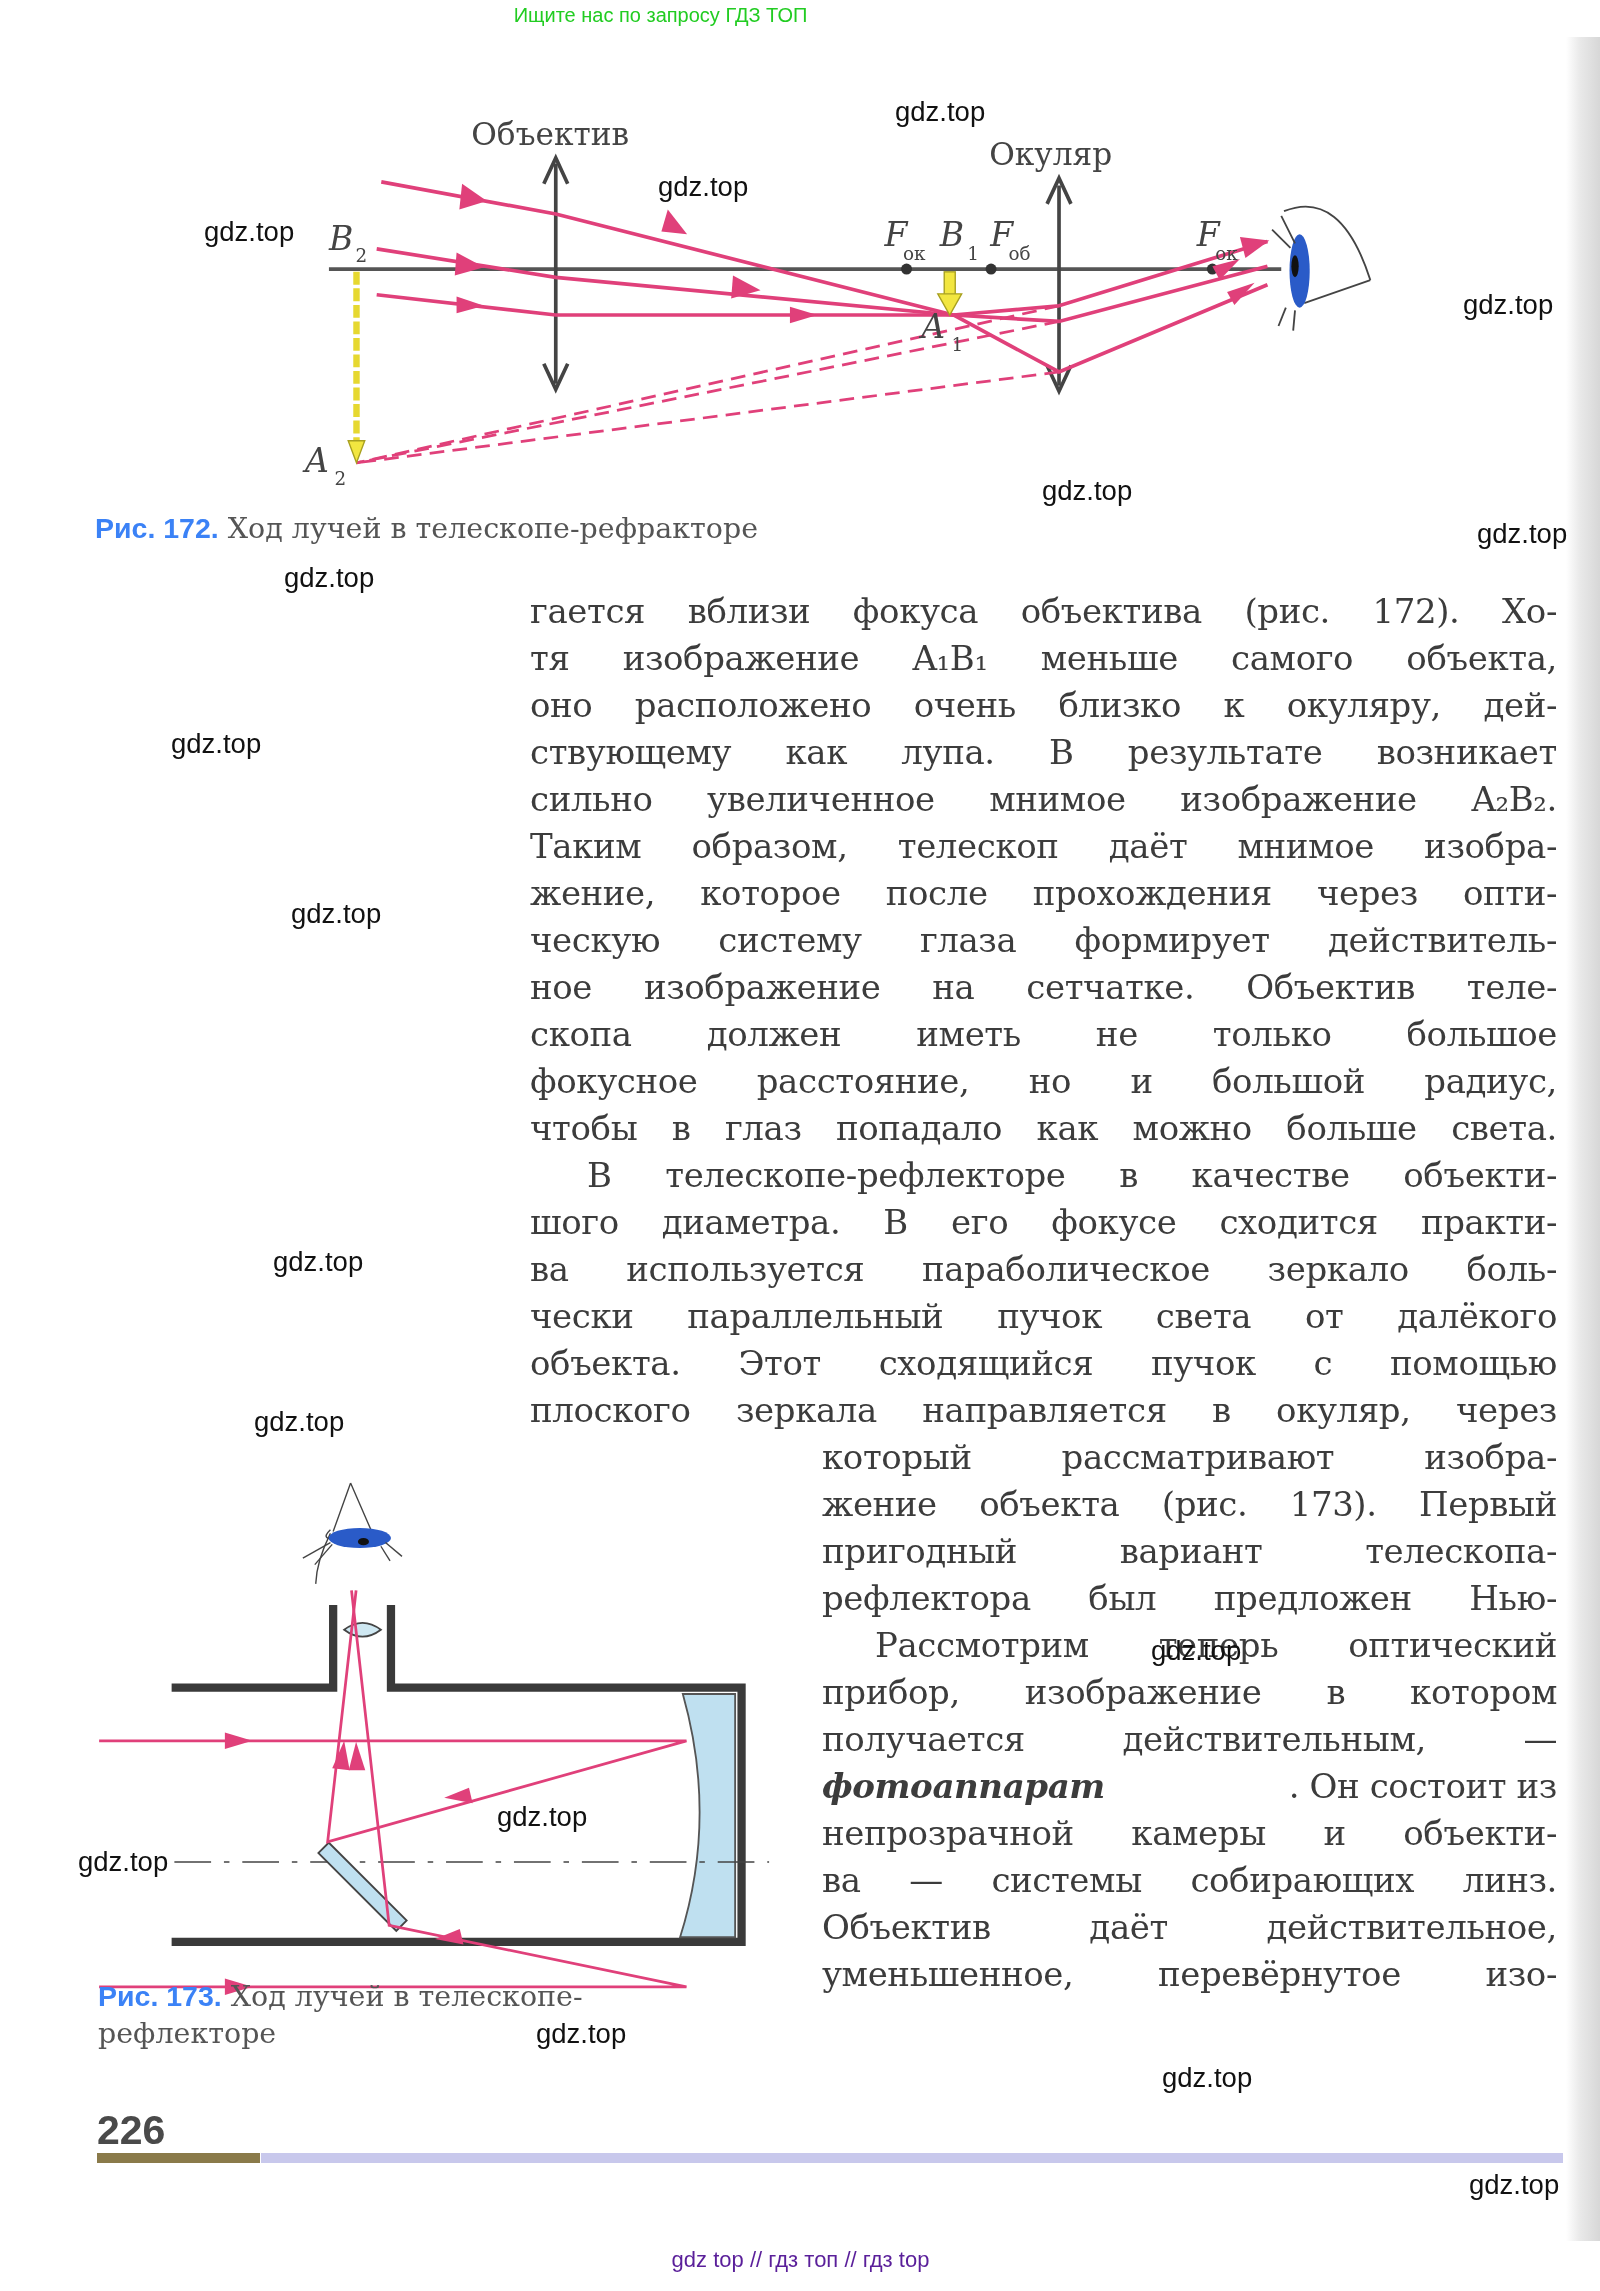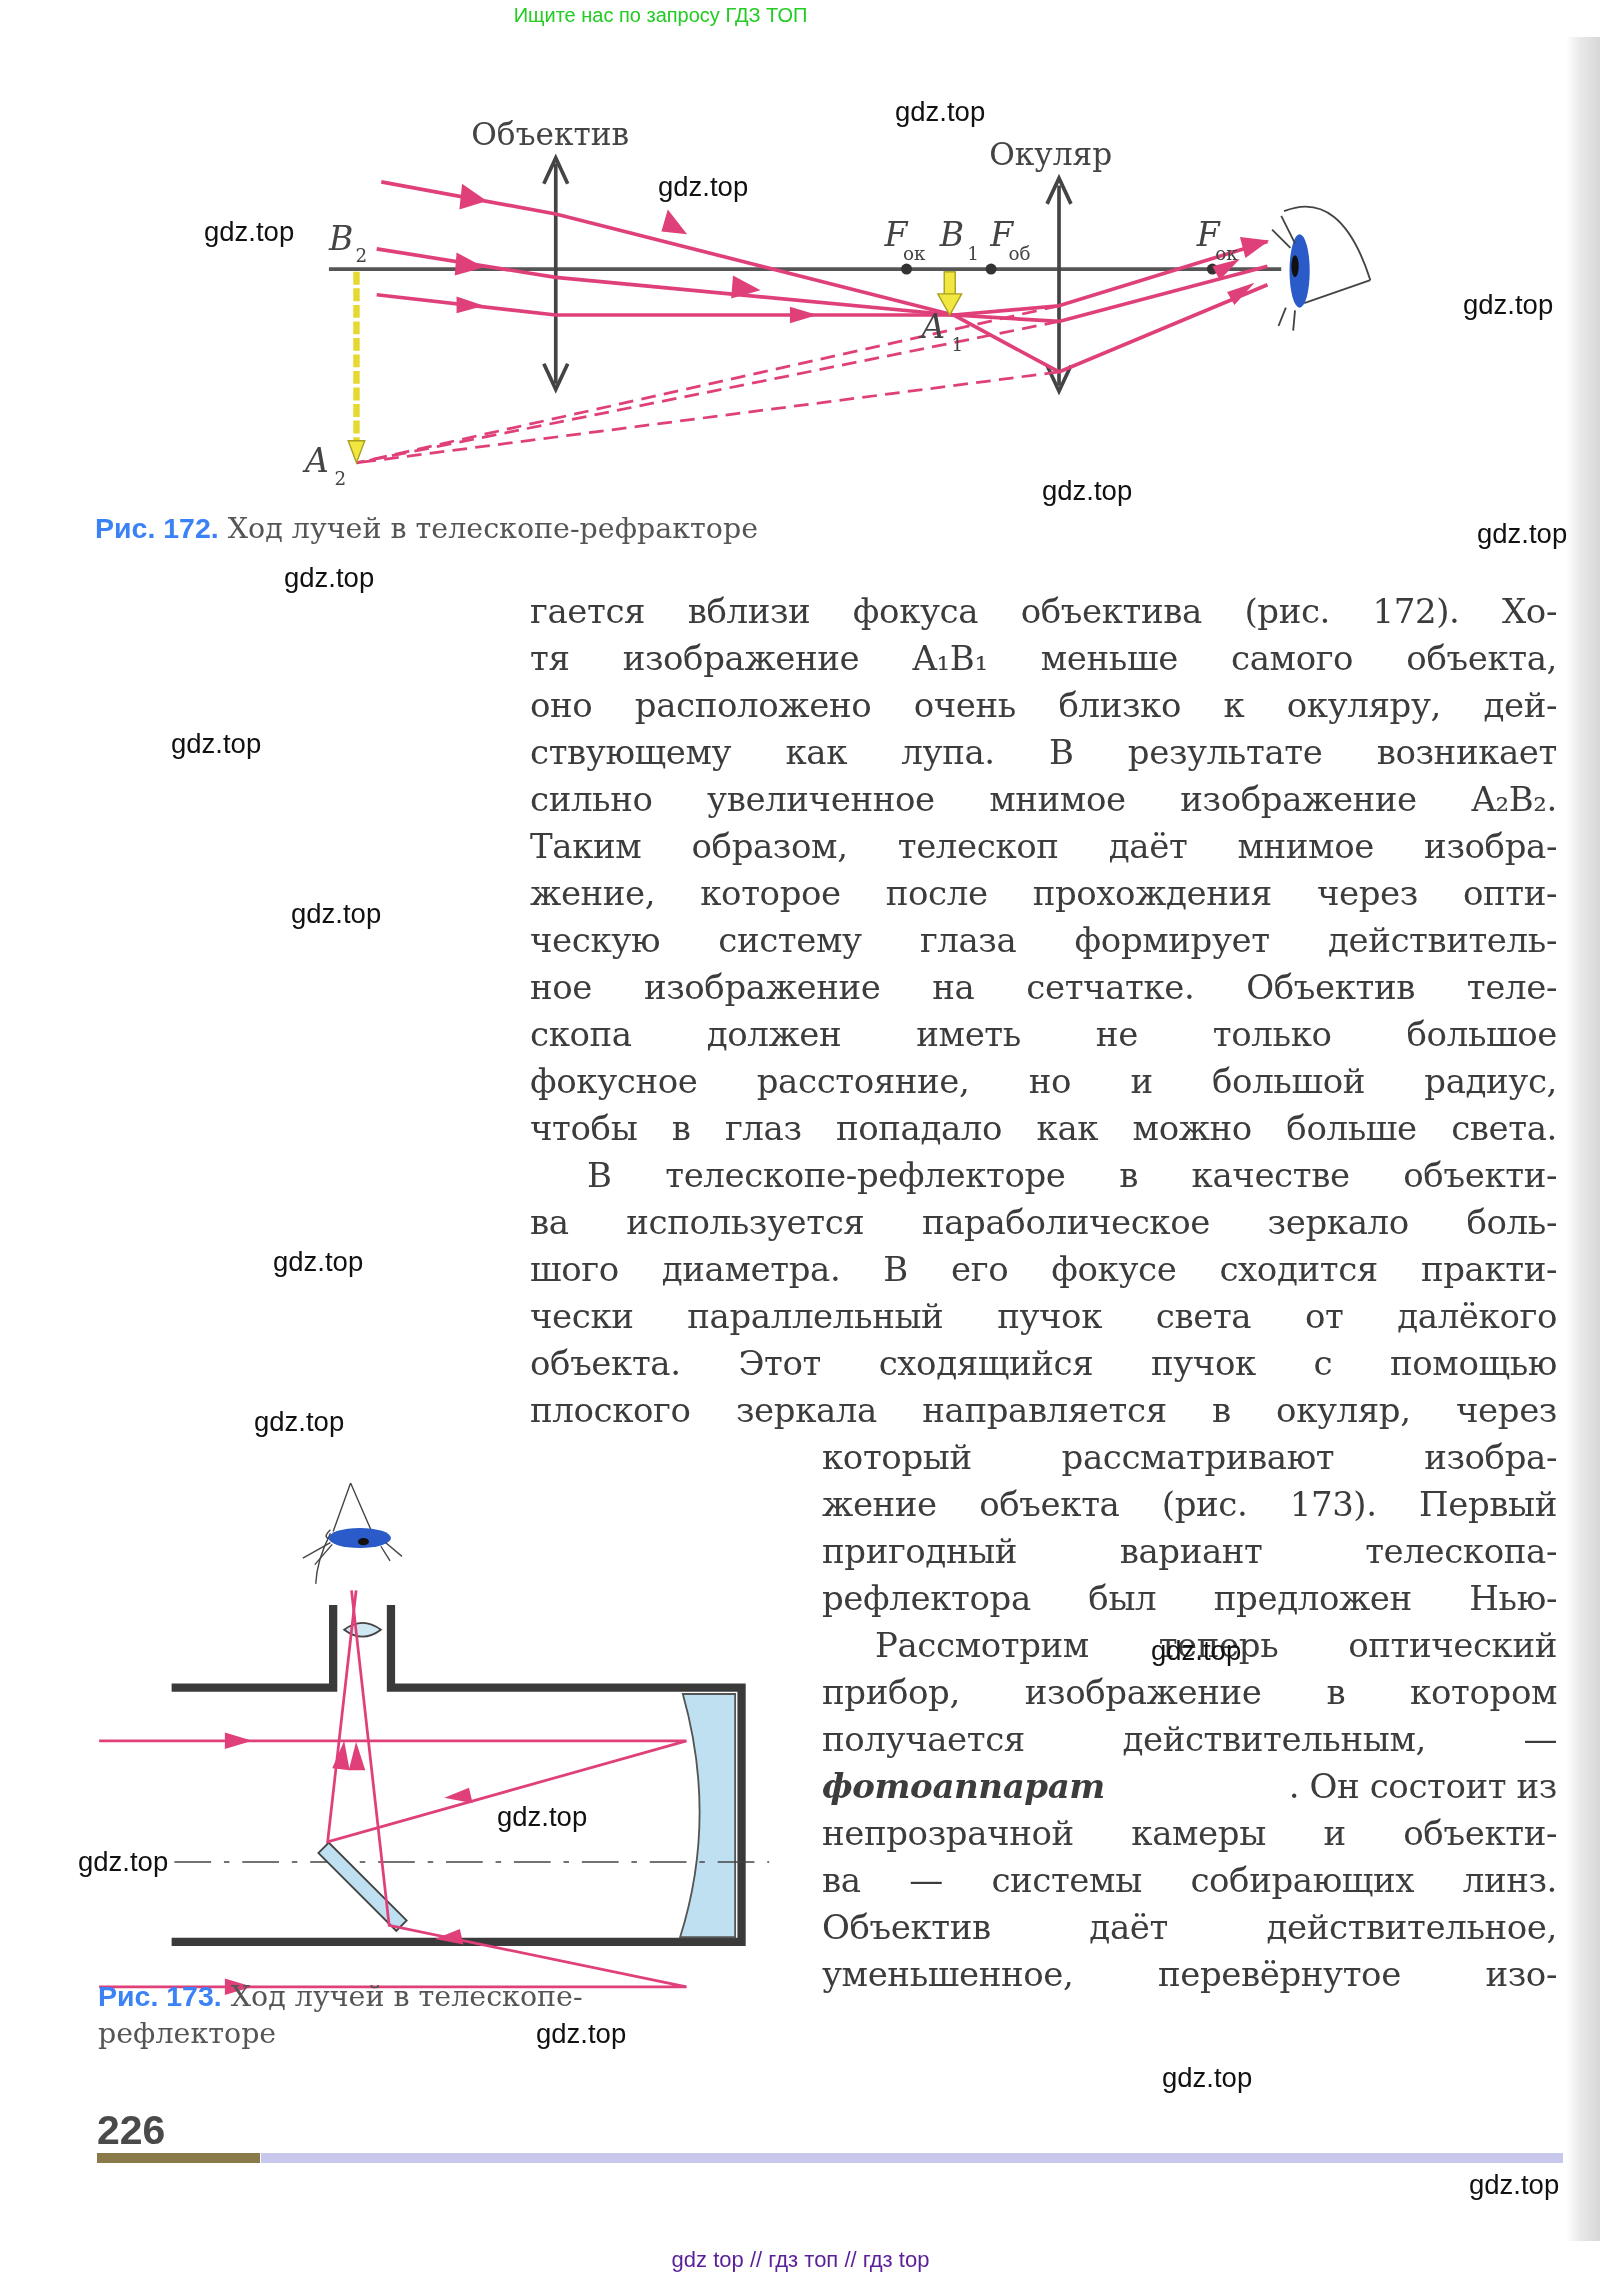--- a/index.html
+++ b/index.html
@@ -128,22 +128,22 @@
   <span class="ln">ствующему как лупа. В результате возникает</span>
   <span class="ln">сильно увеличенное мнимое изображение A₂B₂.</span>
   <span class="ln">Таким образом, телескоп даёт мнимое изобра-</span>
   <span class="ln">жение, которое после прохождения через опти-</span>
   <span class="ln">ческую систему глаза формирует действитель-</span>
   <span class="ln">ное изображение на сетчатке. Объектив теле-</span>
   <span class="ln">скопа должен иметь не только большое</span>
   <span class="ln">фокусное расстояние, но и большой радиус,</span>
   <span class="ln">чтобы в глаз попадало как можно больше света.</span>
   <span class="ln indent">В телескопе-рефлекторе в качестве объекти-</span>
+  <span class="ln">шого диаметра. В его фокусе сходится практи-</span>
   <span class="ln">ва используется параболическое зеркало боль-</span>
-  <span class="ln">шого диаметра. В его фокусе сходится практи-</span>
   <span class="ln">чески параллельный пучок света от далёкого</span>
   <span class="ln">объекта. Этот сходящийся пучок с помощью</span>
   <span class="ln">плоского зеркала направляется в окуляр, через</span>
   <span class="ln narrow">который рассматривают изобра-</span>
   <span class="ln narrow">жение объекта (рис. 173). Первый</span>
   <span class="ln narrow">пригодный вариант телескопа-</span>
   <span class="ln narrow">рефлектора был предложен Нью-</span>
   <span class="ln narrow indent" style="padding-left:53px;">Рассмотрим теперь оптический</span>
   <span class="ln narrow">прибор, изображение в котором</span>
   <span class="ln narrow">получается действительным, —</span>

